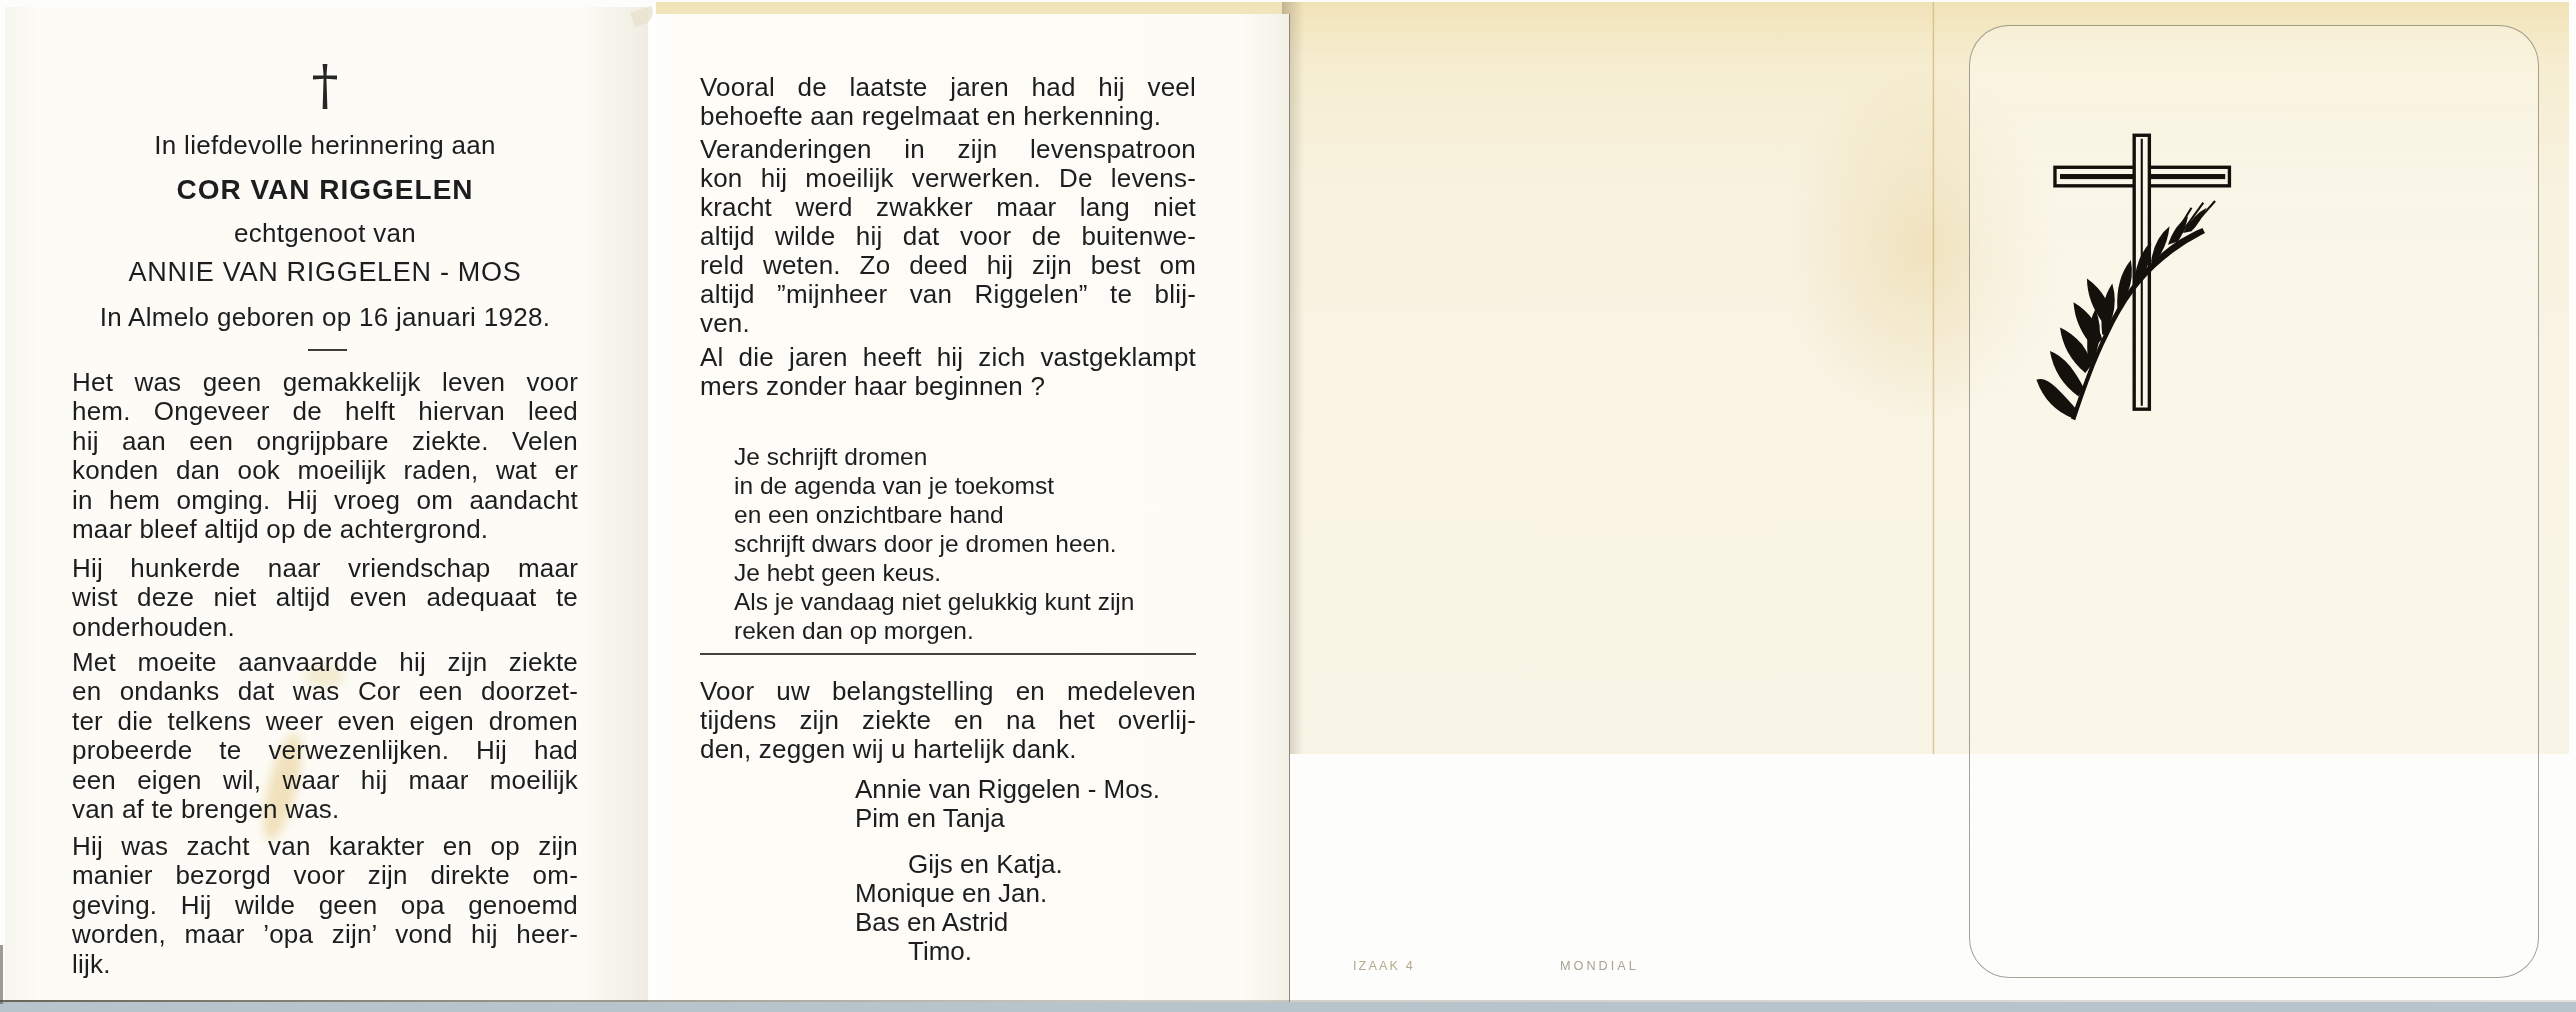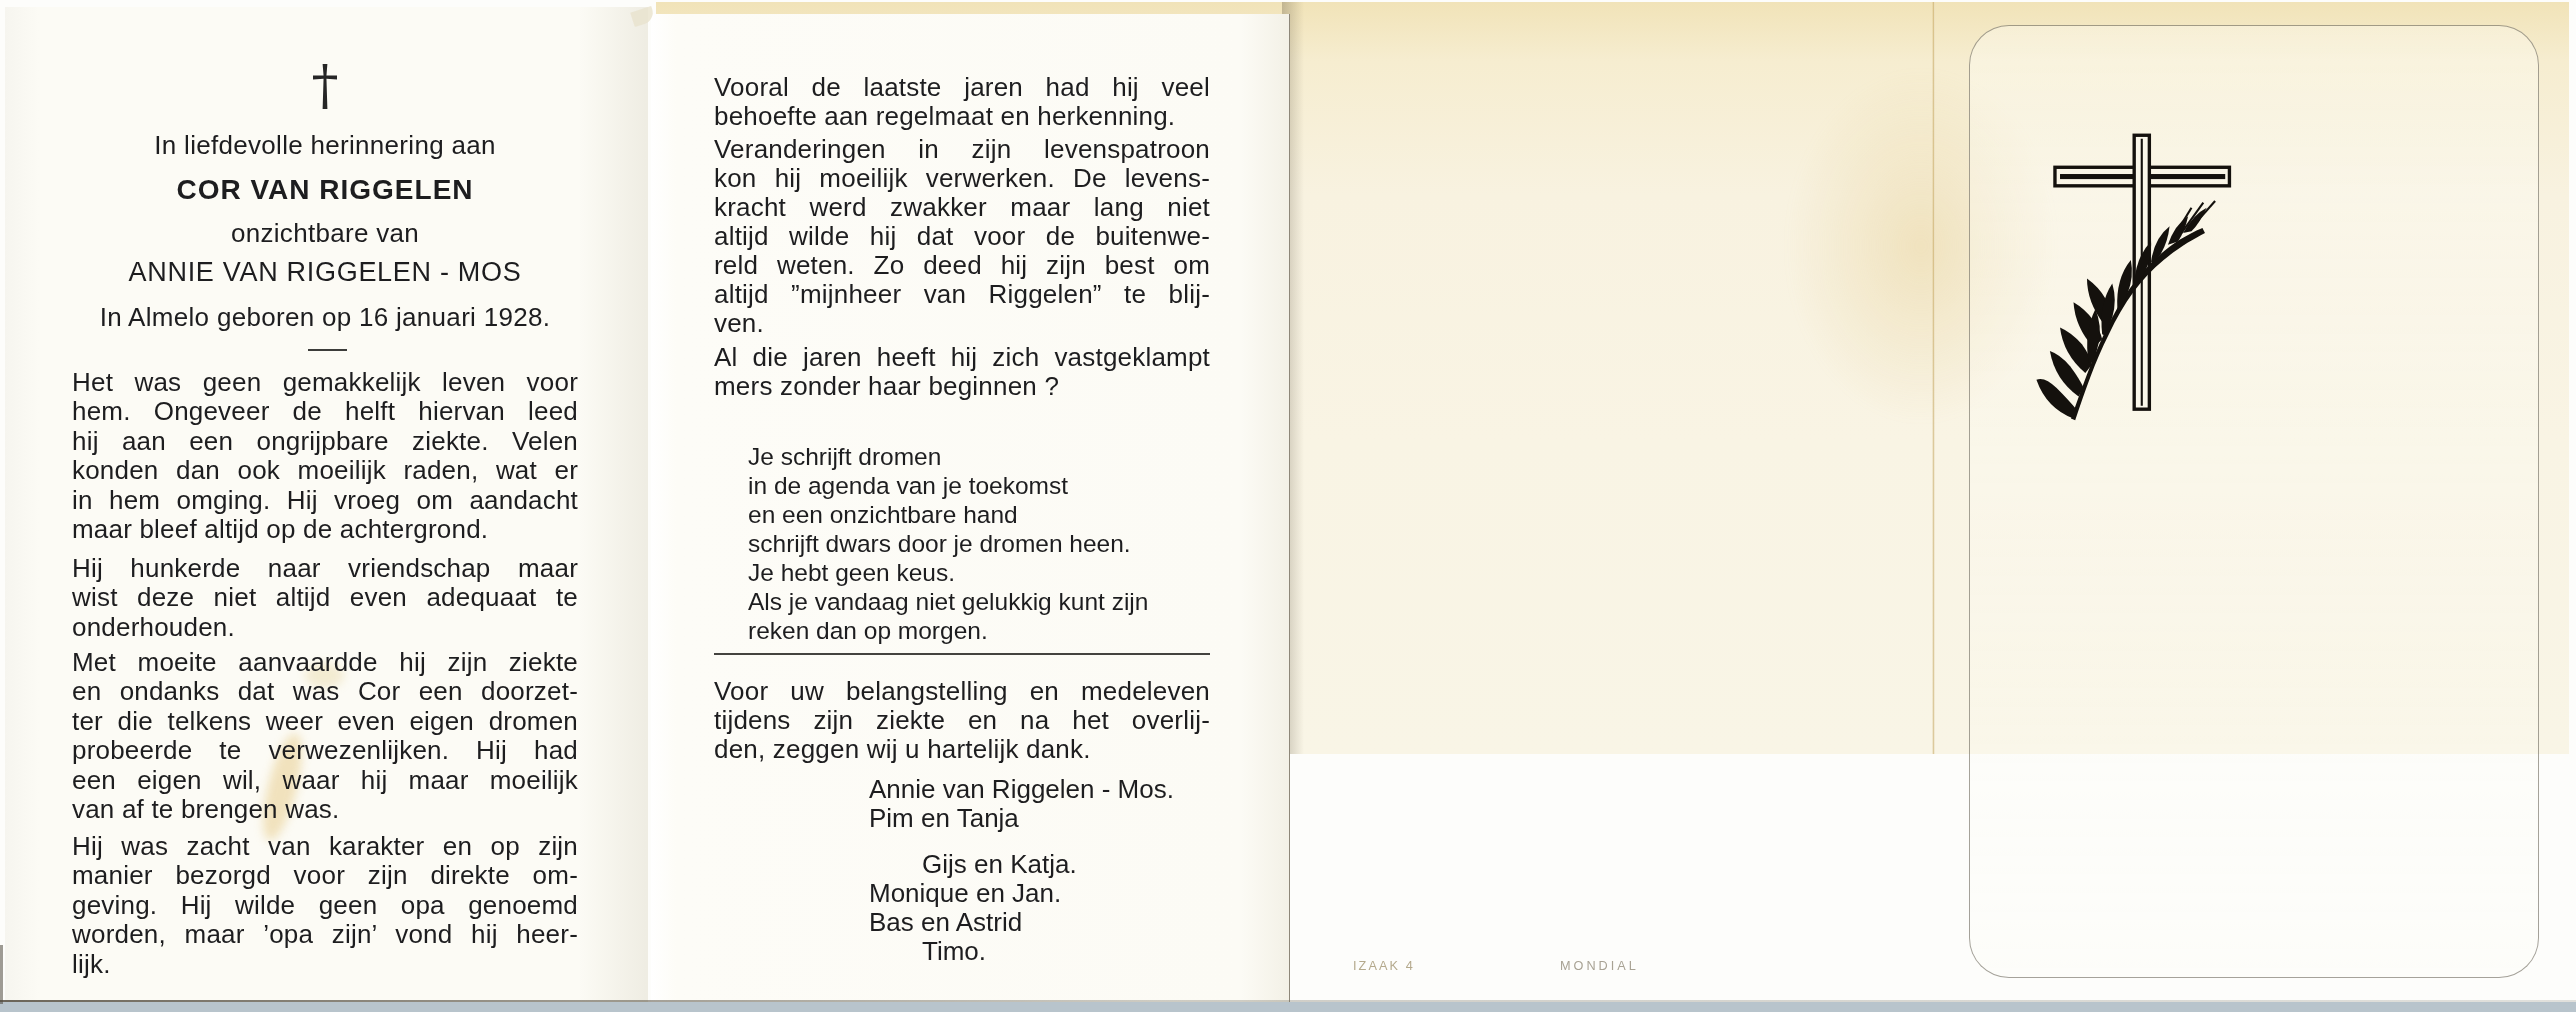--- a/index.html
+++ b/index.html
@@ -30,21 +30,21 @@
     border-right:1.7px solid #8d8779;}
   .dogear{position:absolute;left:-18.6px;top:-5px;width:22px;height:15px;background:#e9e2cd;
     border-radius:0 0 11.8px 1.7px;transform:rotate(-18deg);opacity:.8;}
 
   .stain{position:absolute;border-radius:50%;filter:blur(5px);}
   .stain-1{left:263px;top:725px;width:29px;height:110px;background:rgba(214,170,58,0.30);transform:rotate(14deg);}
   .stain-2{left:300px;top:656px;width:39px;height:25px;background:rgba(216,182,82,0.22);}
 
   
   .p1col{position:absolute;left:67px;top:0;width:506px;height:100%;}
-  .p2col{position:absolute;left:63px;top:0;width:496px;height:100%;}
+  .p2col{position:absolute;left:49px;top:0;width:496px;height:100%;}
   .centered{position:absolute;left:0;width:100%;text-align:center;white-space:nowrap;}
   .dagger{font-family:"DejaVu Serif",serif;font-size:54px;font-weight:400;color:#262626;}
   .hdr{font-size:26px;letter-spacing:0.3px;}
   .hdr-bold{font-size:28px;font-weight:700;letter-spacing:1px;text-align:center;}
   .hdr-caps{font-size:27px;letter-spacing:0.7px;}
   .dash-divider{position:absolute;left:236px;top:342px;width:39px;height:2.5px;background:#3c3c3a;}
 
   .para{position:absolute;left:0;width:100%;font-size:26px;line-height:29.5px;letter-spacing:0.2px;}
   .p2 .para{line-height:29px;}
   .line{white-space:normal;}
@@ -112,21 +112,21 @@
 
   <div class="sheet sheet-left">
     <div class="stain stain-1"></div>
     <div class="stain stain-2"></div>
     <div class="p1col">
 
       <div class="centered dagger" style="top:47px;">†</div>
 
       <div class="centered hdr" style="top:123px;">In liefdevolle herinnering aan</div>
       <div class="centered hdr-bold" style="top:167px;">COR VAN RIGGELEN</div>
-      <div class="centered hdr" style="top:211px;">onzichtbare van</div>
+      <div class="centered hdr" style="top:211px;">echtgenoot van</div>
       <div class="centered hdr-caps" style="top:250px;">ANNIE VAN RIGGELEN - MOS</div>
       <div class="centered hdr" style="top:295px;">In Almelo geboren op 16 januari 1928.</div>
 
       <div class="dash-divider"></div>
 
       <div class="para" style="top:361px;">
           <div class="line just">Het was geen gemakkelijk leven voor</div>
           <div class="line just">hem. Ongeveer de helft hiervan leed</div>
           <div class="line just">hij aan een ongrijpbare ziekte. Velen</div>
           <div class="line just">konden dan ook moeilijk raden, wat er</div>

